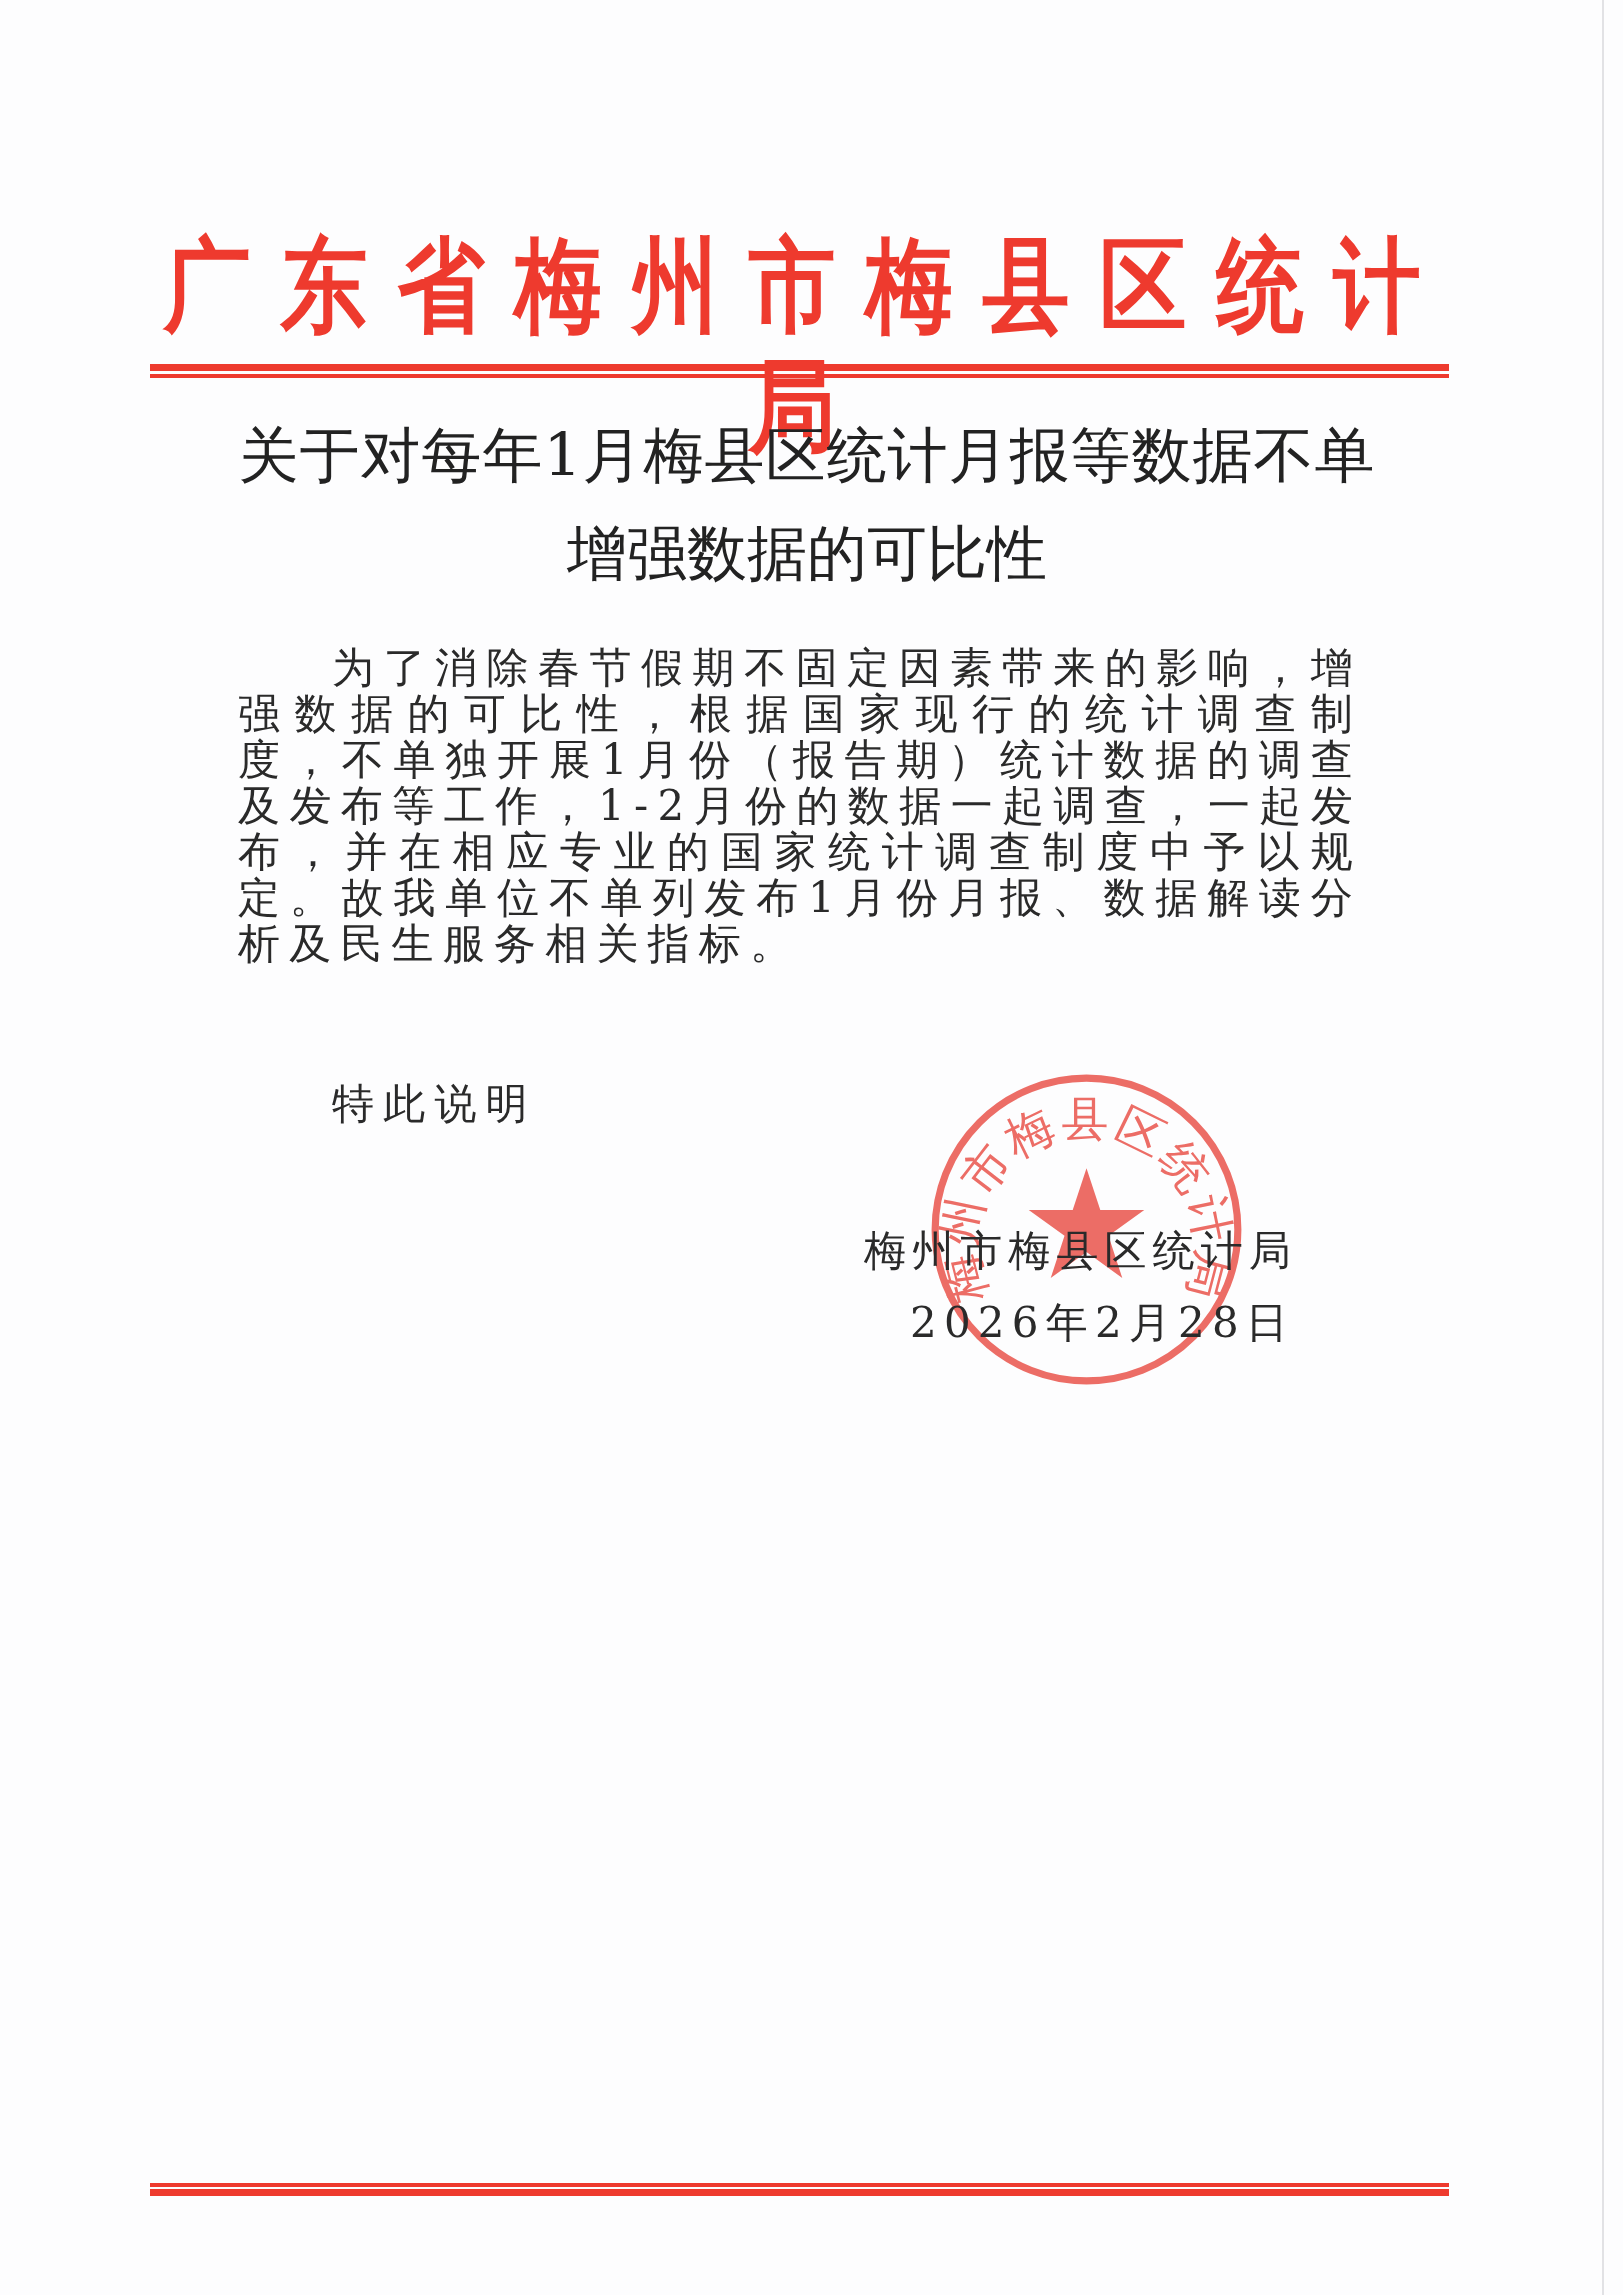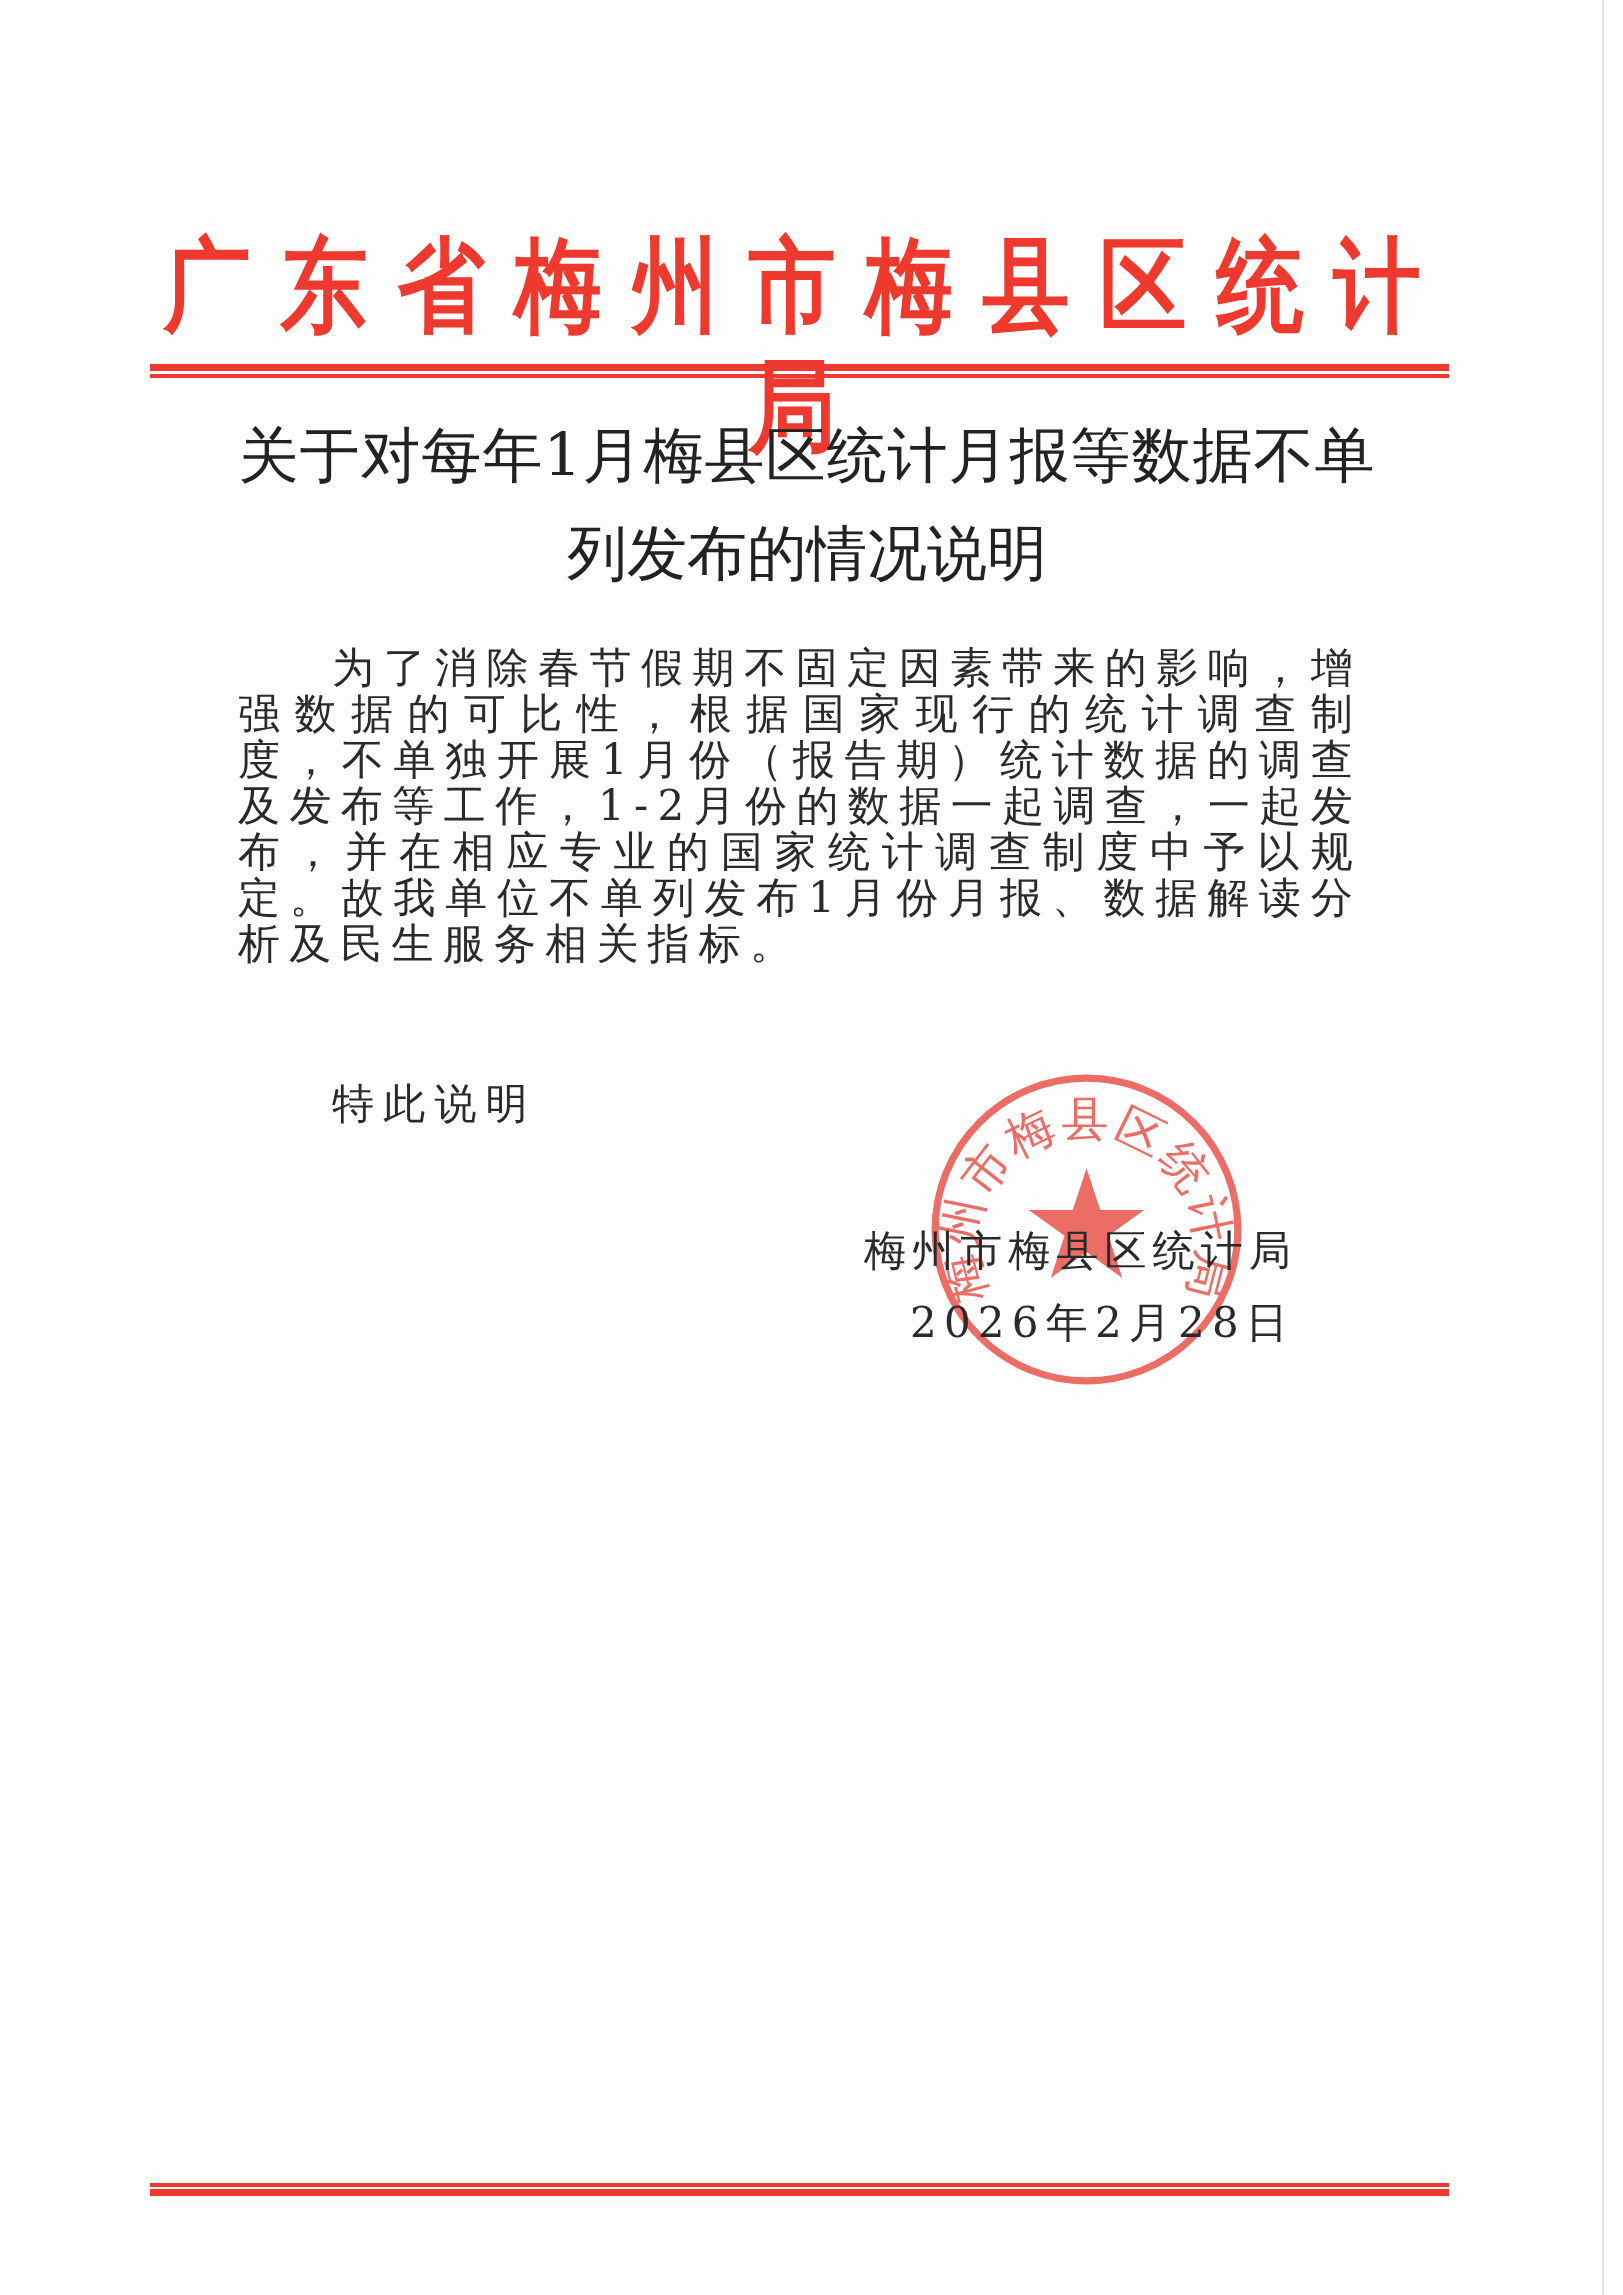--- a/index.html
+++ b/index.html
@@ -49,21 +49,21 @@
   .scan-edge { left:1602px; top:0; width:1.5px; height:2295px; background:#c8c8cc; opacity:0.5; }
 </style>
 </head>
 <body>
 
 <div class="abs header-title">广东省梅州市梅县区统计局</div>
 <div class="abs rule rule-top-thick"></div>
 <div class="abs rule rule-top-thin"></div>
 
 <div class="abs doc-title doc-title-1">关于对每年1月梅县区统计月报等数据不单</div>
-<div class="abs doc-title doc-title-2">列发布的情况说明</div>
+<div class="abs doc-title doc-title-2">增强数据的可比性</div>
 
 <div class="abs body-text">为了消除春节假期不固定因素带来的影响，增强数据的可比性，根据国家现行的统计调查制度，不单独开展1月份（报告期）统计数据的调查及发布等工作，1-2月份的数据一起调查，一起发布，并在相应专业的国家统计调查制度中予以规定。故我单位不单列发布1月份月报、数据解读分析及民生服务相关指标。</div>
 <div class="abs closing">特此说明</div>
 
 <svg class="abs stamp" viewBox="0 0 620 620" xmlns="http://www.w3.org/2000/svg">
   <defs>
     <path id="sealArc" d="M 110 420 A 215 215 0 1 1 510 420"></path>
   </defs>
   <circle cx="310" cy="310" r="296" fill="none" stroke="#e8453c" stroke-width="14"></circle>
   <text font-family="DejaVu Sans, sans-serif" font-size="92" fill="#e8453c" letter-spacing="6">

